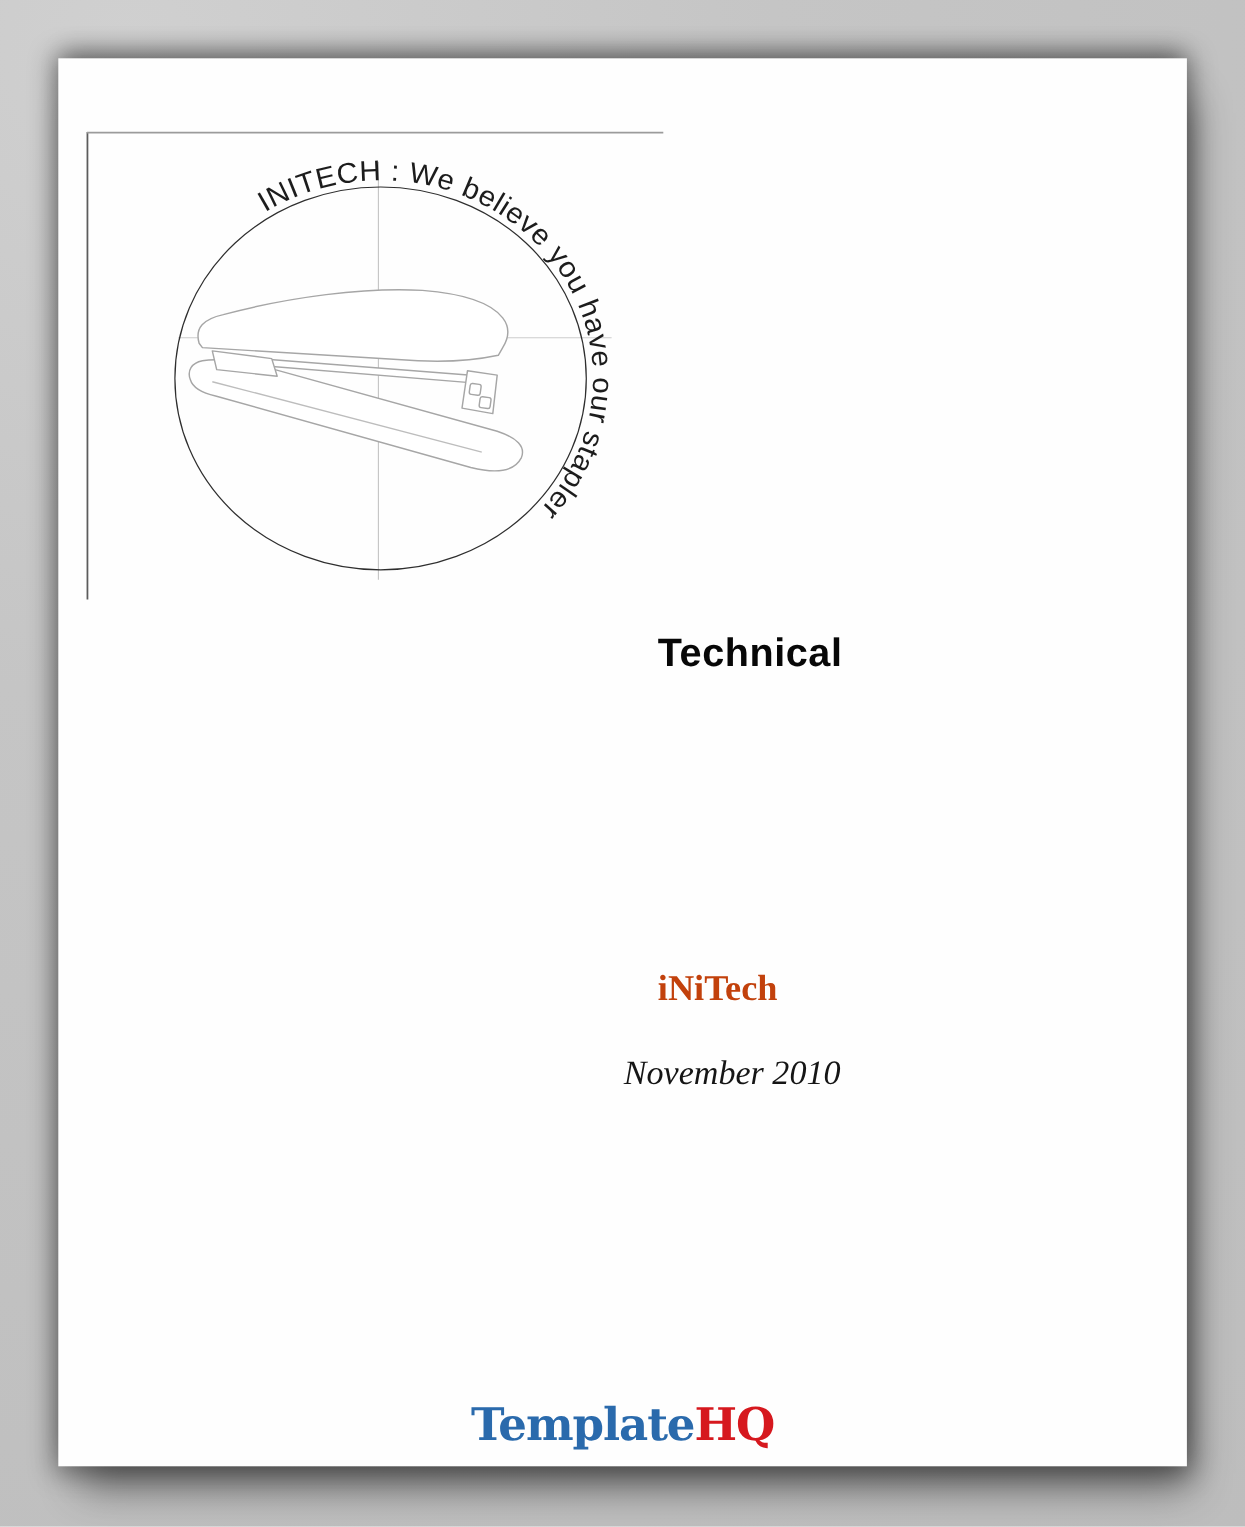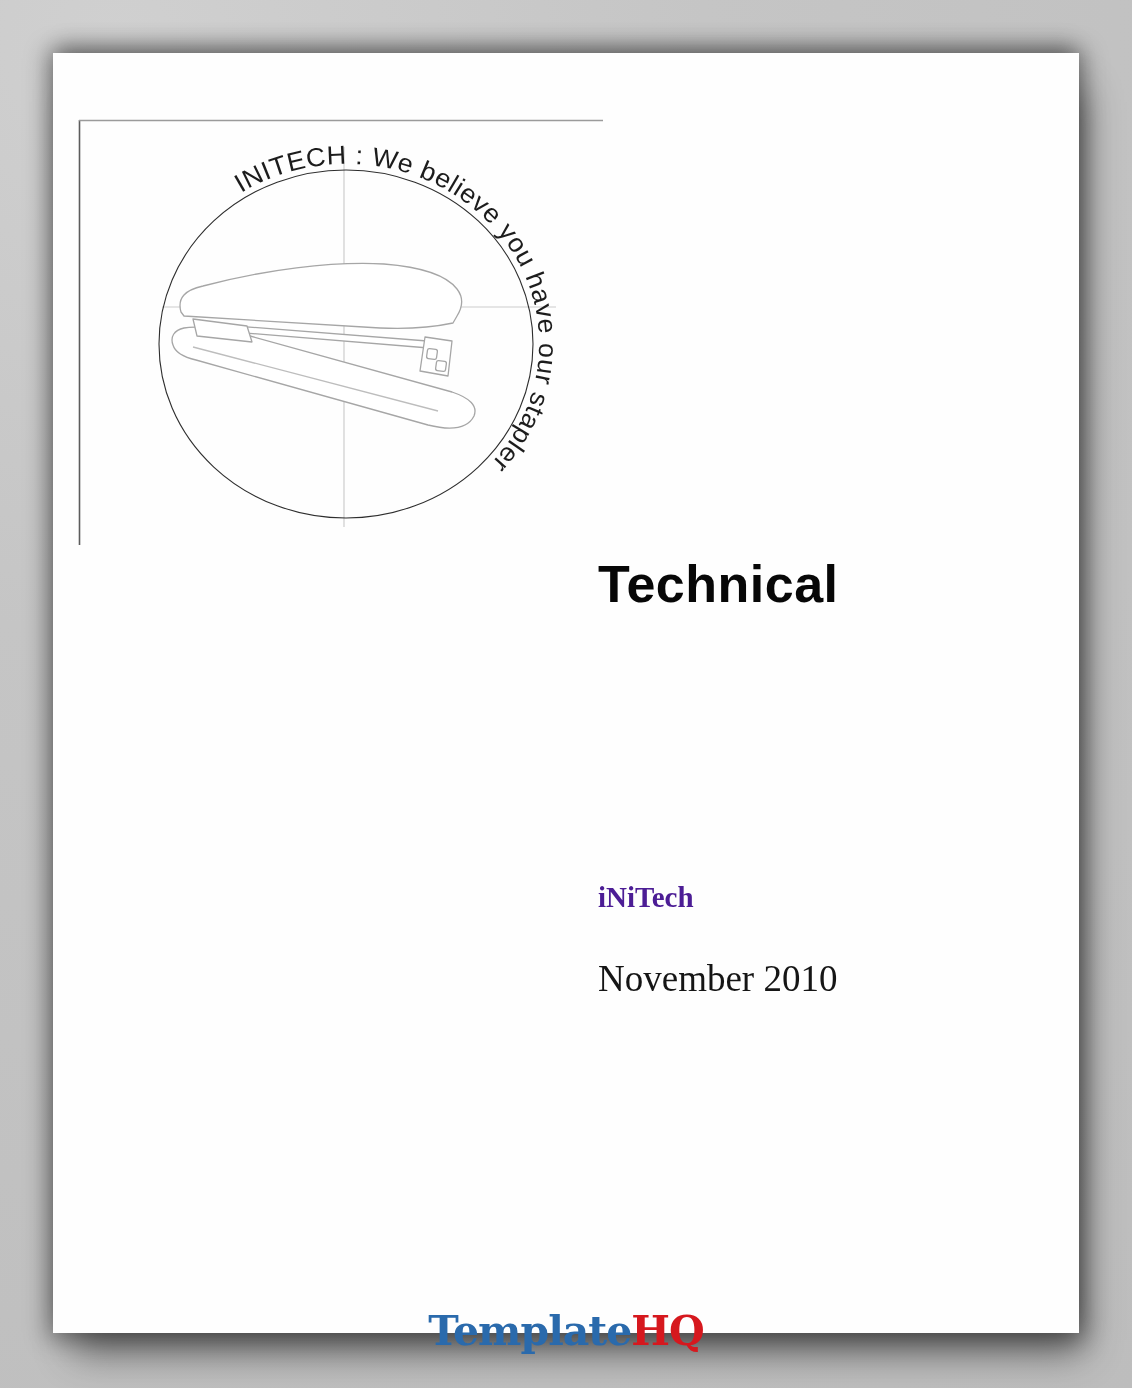--- a/index.html
+++ b/index.html
@@ -37,24 +37,24 @@
   }
   .arc-text {
     font-family: "Liberation Sans", sans-serif;
     font-size: 26px;
     letter-spacing: 0.5px;
     fill: #1c1c1c;
   }
   .title-line1 {
     position: absolute;
     left: 545px;
-    top: 505px;
+    top: 522px;
     font-family: "Liberation Sans", sans-serif;
     font-weight: 700;
-    font-size: 52px;
+    font-size: 36px;
     line-height: 1;
     letter-spacing: 0.5px;
     color: #070707;
   }
   .title-line2 {
     position: absolute;
     left: 545px;
     top: 618px;
     font-family: "Liberation Sans", sans-serif;
     font-weight: 700;
@@ -71,43 +71,43 @@
     font-style: italic;
     font-size: 31px;
     color: #151515;
   }
   .company {
     position: absolute;
     left: 545px;
     top: 828px;
     font-family: "Liberation Serif", serif;
     font-weight: 700;
-    font-size: 29px;
-    color: #4c1d95;
+    font-size: 33px;
+    color: #c2410c;
   }
   .doc-date {
     position: absolute;
-    left: 545px;
+    left: 514px;
     top: 904px;
     font-family: "Liberation Serif", serif;
-    font-size: 37px;
+    font-size: 31px;
     color: #151515;
+    font-style: italic;
   }
   .brand {
     position: absolute;
     left: 0;
     top: 1222px;
     width: 100%;
     text-align: center;
     font-family: "DejaVu Serif", serif;
     font-weight: 700;
     font-size: 41px;
     letter-spacing: -1px;
     line-height: 1;
-    margin-top: 36px;
   }
 </style>
 </head>
 <body>
 
 <div class="backdrop">
   <div class="paper">
 
     <svg class="logo-svg" viewBox="60 100 560 460">
 

